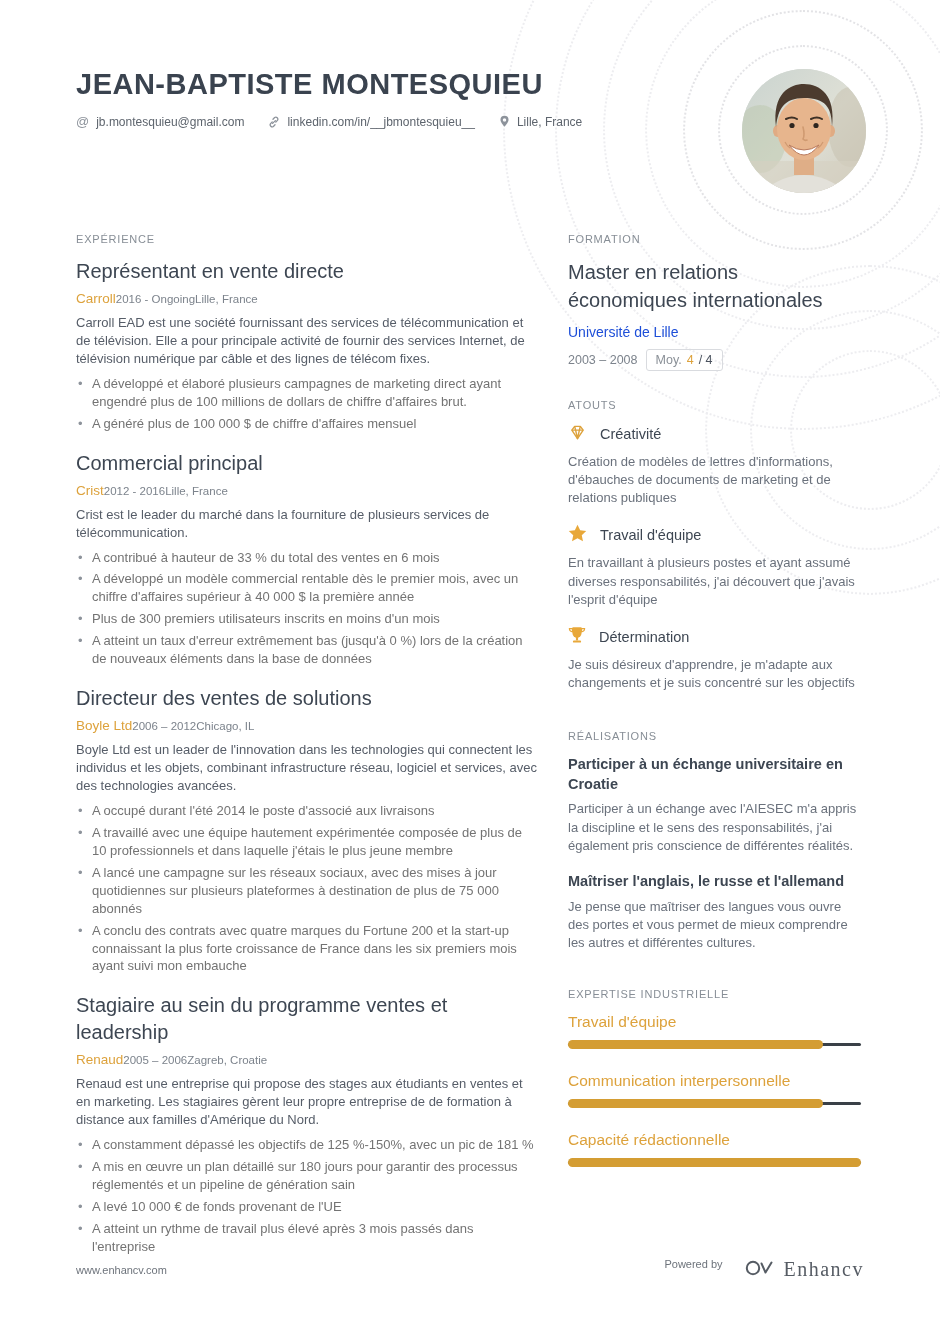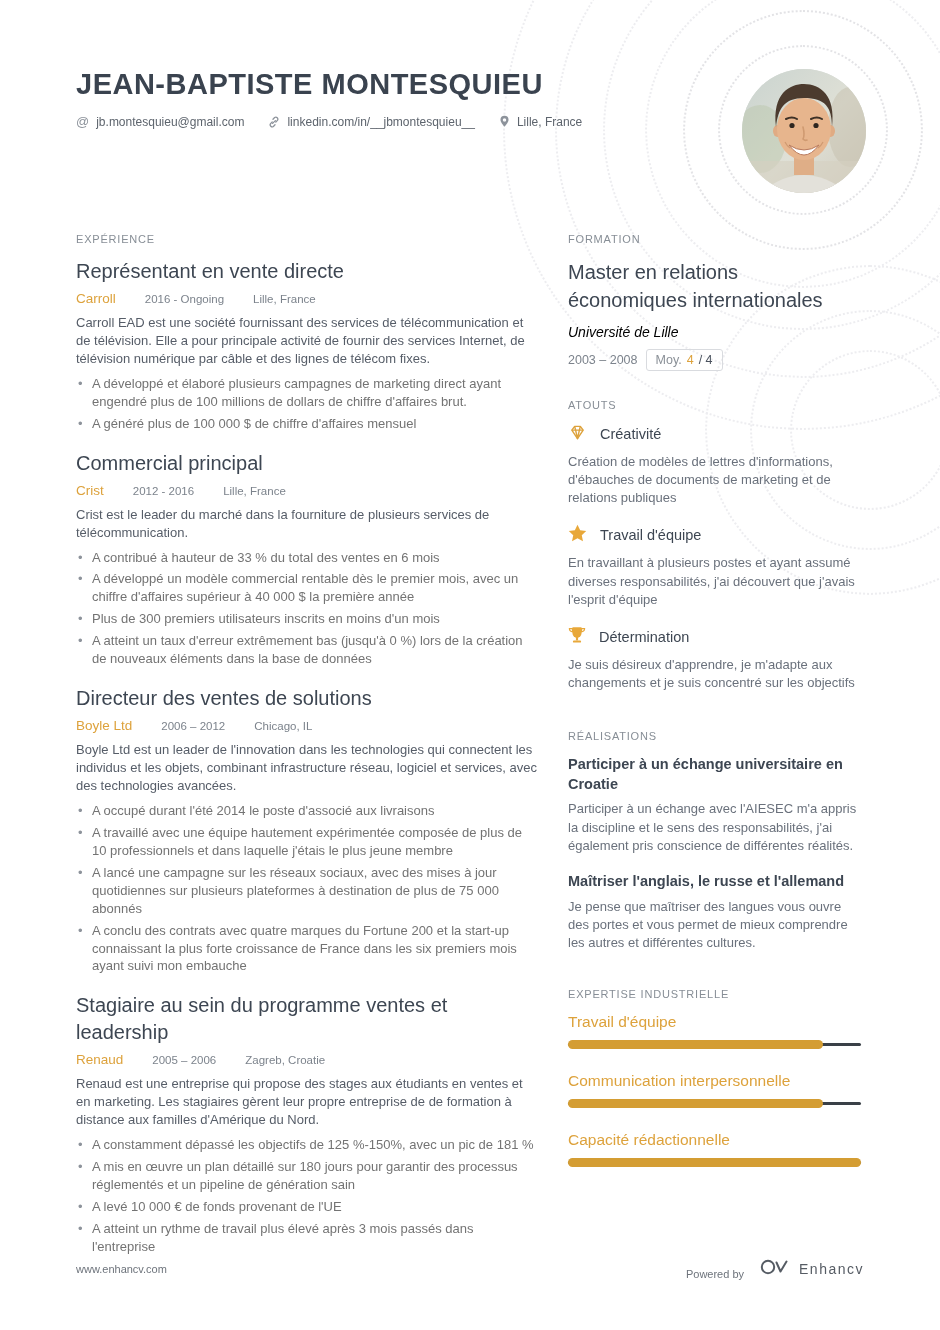--- a/index.html
+++ b/index.html
@@ -34,21 +34,21 @@
   .columns { display:flex; gap:28px; padding:0 80px 0 76px; margin-top:104px; }
   .col-left { width:464px; flex:none; }
   .col-right { width:293px; flex:none; margin-left:auto; }
 
   .section-label { font-size:11px; letter-spacing:.8px; color:#878e96; margin:0 0 13px 0; font-weight:400; }
   .rsection { margin-bottom:28px; }
 
   
   .job { margin-bottom:17px; }
   .job-title { margin:0 0 6px 0; font-size:20px; font-weight:500; color:#3d4652; line-height:1.35; }
-  .job-meta { display:flex; align-items:baseline; gap:29px; margin-bottom:8px;text-align:center; }
+  .job-meta { display:flex; align-items:baseline; gap:0; margin-bottom:8px;text-align:center; }
   .company { font-size:13.5px; }
   .meta-text { font-size:11.5px; color:#7c838c; }
   .job-desc { margin:0 0 7px 0; font-size:13px; line-height:1.38; color:#565d68; }
   .bullets { margin:0; padding:0; list-style:none; }
   .bullets li { position:relative; padding-left:16px; margin-bottom:4px; font-size:13px; line-height:1.38; color:#737373; }
   .bullets li::before { content:"•"; position:absolute; left:2px; color:#8d939b; }
 
   
   .degree { margin:0 0 9px 0; font-size:20px; font-weight:500; line-height:1.42; color:#3d4652; }
   .school { font-size:14px; margin-bottom:9px; }
@@ -70,24 +70,24 @@
   
   .skill { margin-bottom:23px; }
   .skill-name { font-size:15.5px; margin-bottom:9px; }
   .skill-bar { position:relative; height:9px; }
   .skill-track { position:absolute; left:0; right:0; top:3px; height:3px; background:#3a4047; border-radius:2px; }
   .skill-fill { position:absolute; left:0; top:0; height:9px; border-radius:5px; }
 
   
   .footer { position:absolute; left:76px; right:76px; top:1258px; display:flex; justify-content:space-between; align-items:center; z-index:1; }
   .footer-site { font-size:11px; color:#6d737b;text-align:center; }
-  .powered { display:flex; align-items:flex-end; gap:16px; }
+  .powered { display:flex; align-items:flex-start; gap:22px; }
   .powered-label { font-size:11px; color:#6d737b; }
   .brand { display:flex; align-items:center; gap:9px; color:#565c64; }
-  .brand-name { font-size:14px; letter-spacing:1.5px; }
+  .brand-name { font-size:20px; letter-spacing:1.5px;font-family:Liberation Serif, serif; }
 </style>
 </head>
 <body>
 
 <div class="page">
 
   <div class="decor">
     <div class="decor-circle" style="left:718px; top:45px;  width:170px; height:170px;"></div>
     <div class="decor-circle" style="left:683px; top:10px;  width:240px; height:240px;"></div>
     <div class="decor-circle faint" style="left:645px; top:-28px; width:316px; height:316px;"></div>
@@ -225,21 +225,21 @@
             <li>A atteint un rythme de travail plus élevé après 3 mois passés dans l'entreprise</li>
           </ul>
         </article>
       </div>
 
       <div class="col-right">
 
         <section class="rsection">
           <div class="section-label">FORMATION</div>
           <h2 class="degree">Master en relations économiques internationales</h2>
-          <div class="school accent" style="color: #000000; font-style: italic;">Université de Lille</div>
+          <div class="school accent" style="color: #1d4ed8;">Université de Lille</div>
           <div class="edu-meta">
             <span class="meta-text" style="font-size:12.5px;">2003 – 2008</span>
             <span class="gpa-box">
               <span class="gpa-label">Moy.</span>
               <span class="gpa-value accent" style="color: rgb(221, 162, 60);">4</span>
               <span class="gpa-max">/ 4</span>
             </span>
           </div>
         </section>
 

